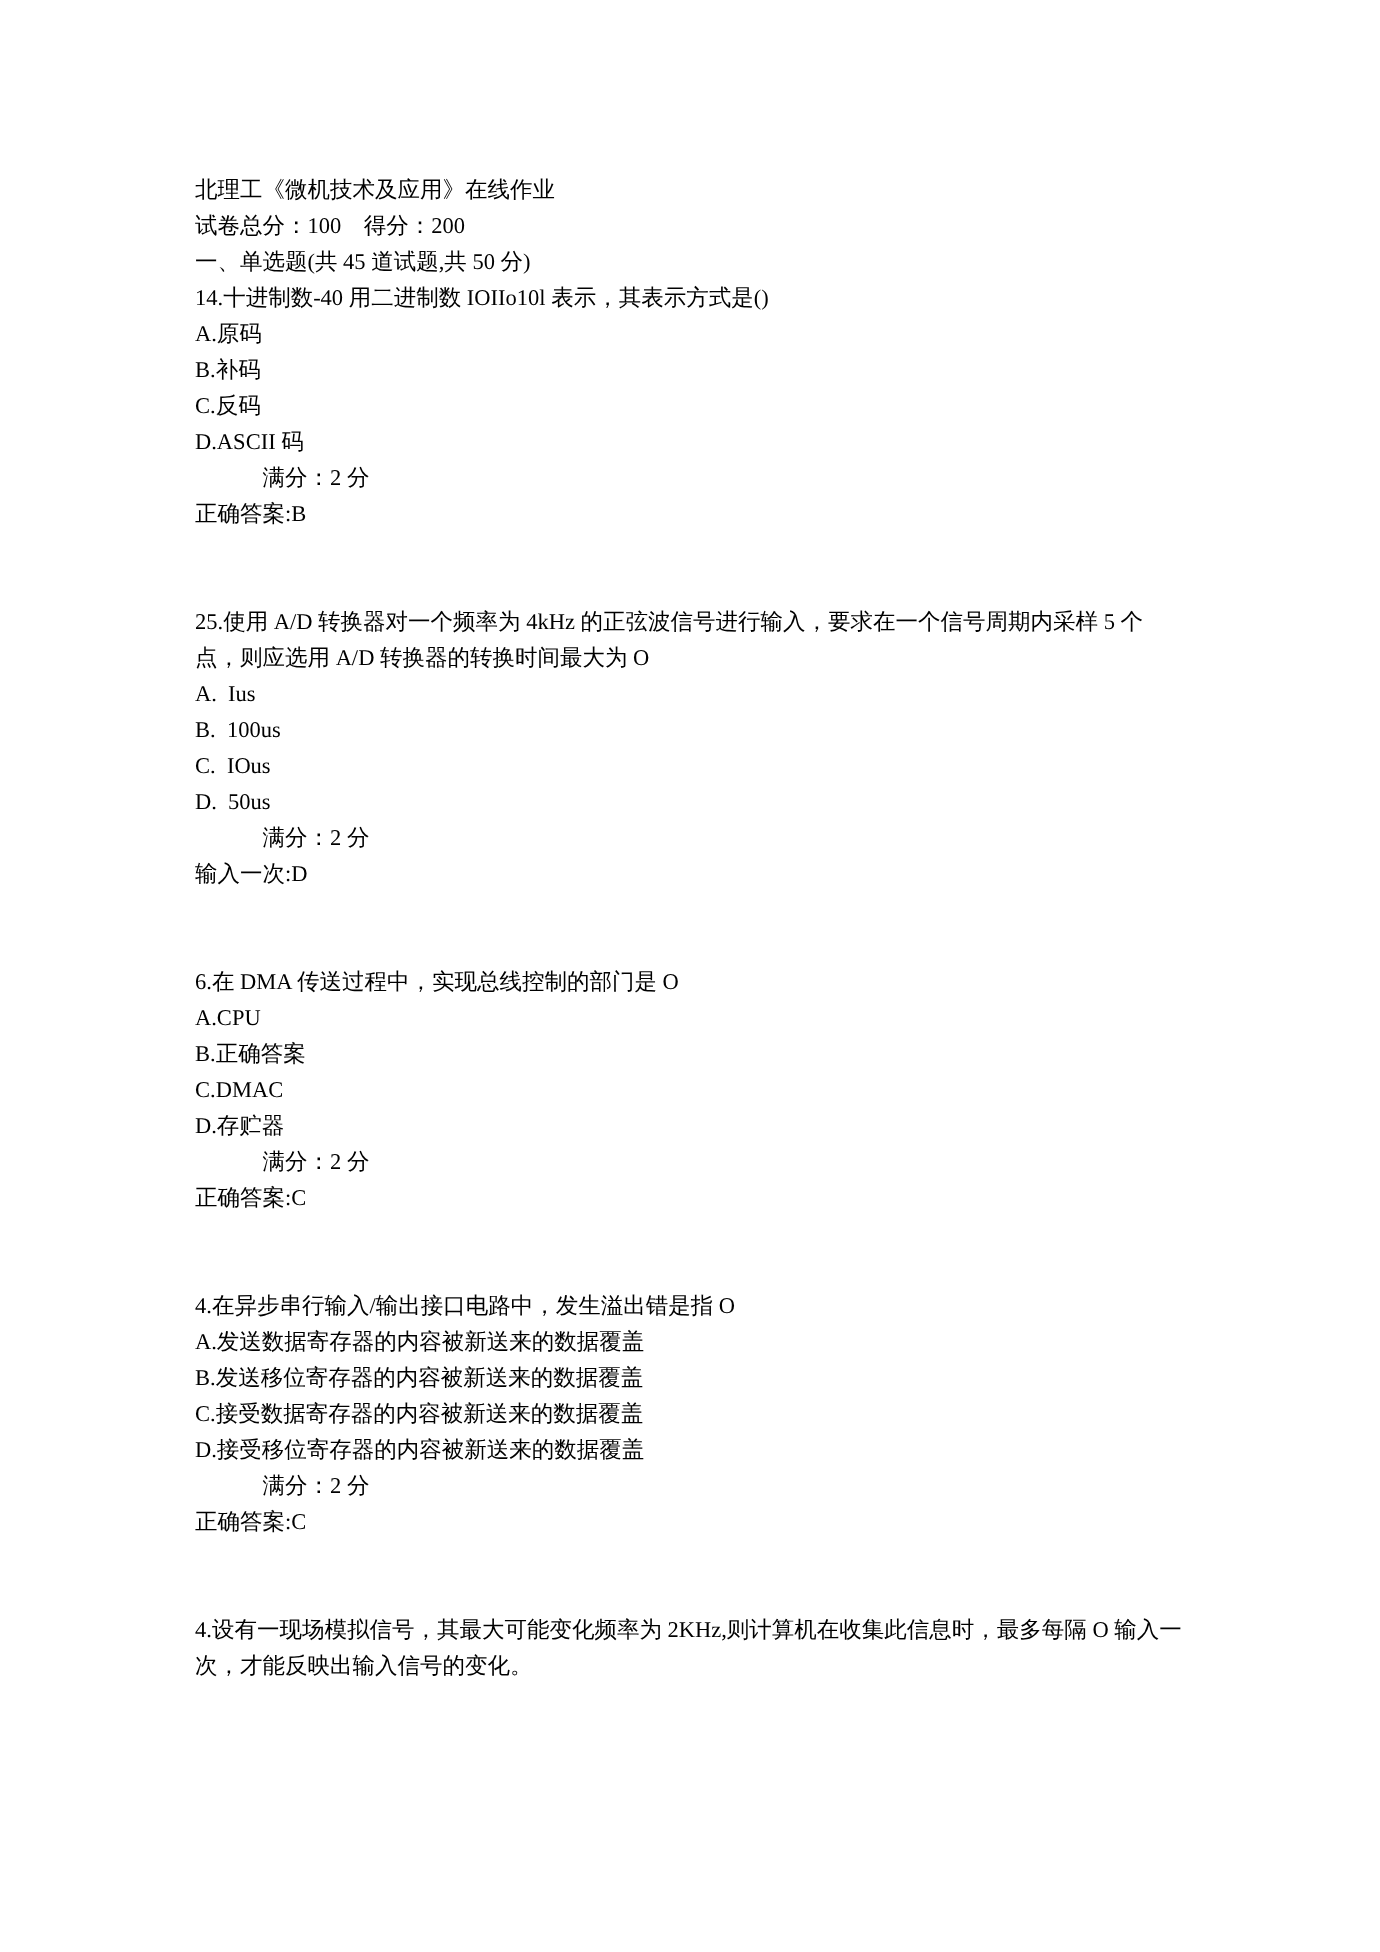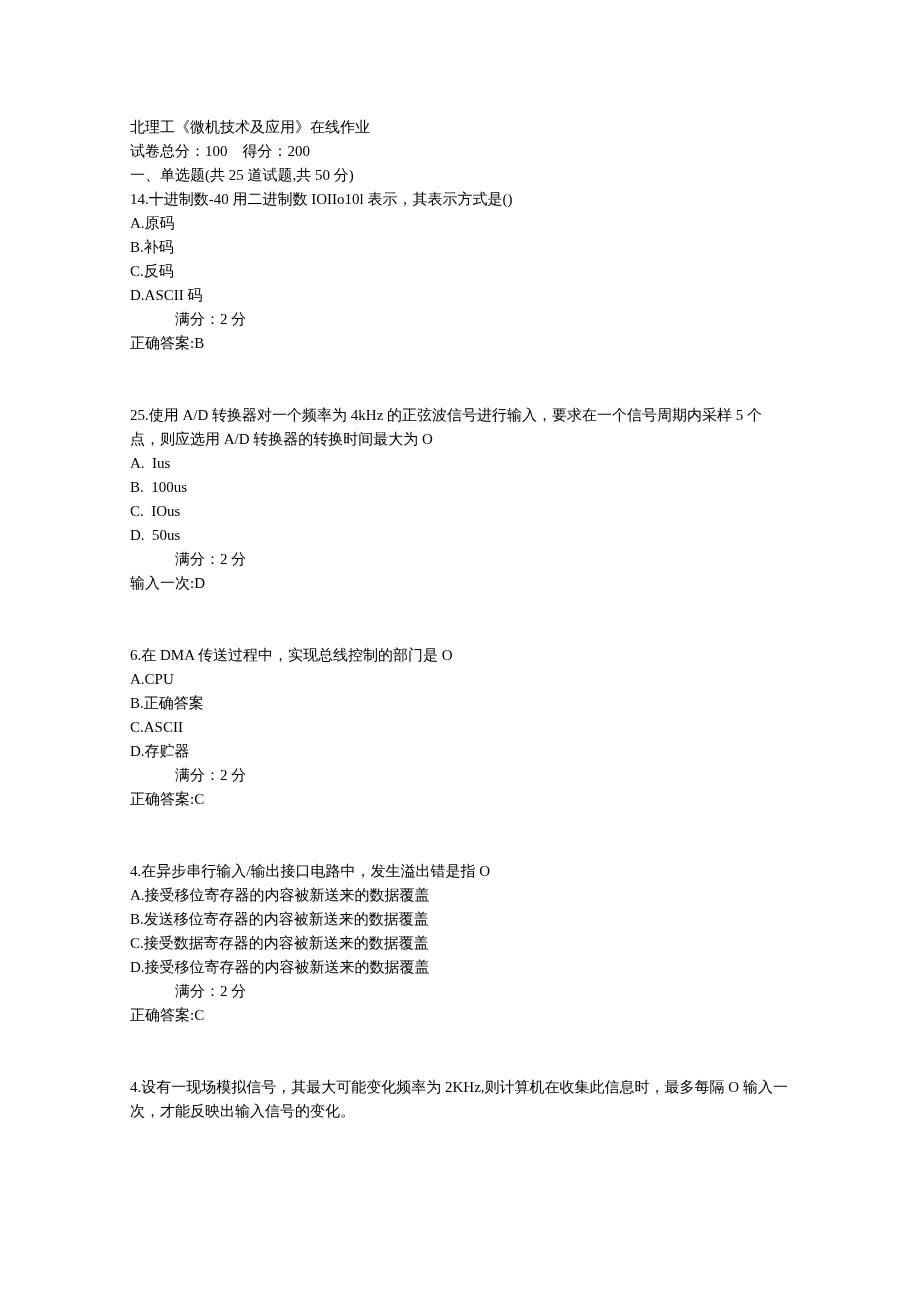--- a/index.html
+++ b/index.html
@@ -14,21 +14,21 @@
     }
     .line { white-space: pre-wrap; }
     .indent { padding-left: 3em; }
     .spacer2 { height: 3.2em; }
   </style>
 </head>
 <body>
 
 <div class="line">北理工《微机技术及应用》在线作业</div>
 <div class="line">试卷总分：100    得分：200</div>
-<div class="line">一、单选题(共 25 道试题,共 50 分)</div>
+<div class="line">一、单选题(共 45 道试题,共 50 分)</div>
 
 <div class="line">14.十进制数-40 用二进制数 IOIIo10l 表示，其表示方式是()</div>
 <div class="line">A.原码</div>
 <div class="line">B.补码</div>
 <div class="line">C.反码</div>
 <div class="line">D.ASCII 码</div>
 <div class="line indent">满分：2 分</div>
 <div class="line">正确答案:B</div>
 <div class="spacer2"></div>
 
@@ -37,28 +37,28 @@
 <div class="line">B.  100us</div>
 <div class="line">C.  IOus</div>
 <div class="line">D.  50us</div>
 <div class="line indent">满分：2 分</div>
 <div class="line">输入一次:D</div>
 <div class="spacer2"></div>
 
 <div class="line">6.在 DMA 传送过程中，实现总线控制的部门是 O</div>
 <div class="line">A.CPU</div>
 <div class="line">B.正确答案</div>
-<div class="line">C.ASCII</div>
+<div class="line">C.DMAC</div>
 <div class="line">D.存贮器</div>
 <div class="line indent">满分：2 分</div>
 <div class="line">正确答案:C</div>
 <div class="spacer2"></div>
 
 <div class="line">4.在异步串行输入/输出接口电路中，发生溢出错是指 O</div>
-<div class="line">A.接受移位寄存器的内容被新送来的数据覆盖</div>
+<div class="line">A.发送数据寄存器的内容被新送来的数据覆盖</div>
 <div class="line">B.发送移位寄存器的内容被新送来的数据覆盖</div>
 <div class="line">C.接受数据寄存器的内容被新送来的数据覆盖</div>
 <div class="line">D.接受移位寄存器的内容被新送来的数据覆盖</div>
 <div class="line indent">满分：2 分</div>
 <div class="line">正确答案:C</div>
 <div class="spacer2"></div>
 
 <div class="line">4.设有一现场模拟信号，其最大可能变化频率为 2KHz,则计算机在收集此信息时，最多每隔 O 输入一次，才能反映出输入信号的变化。</div>
 
 </body></html>

